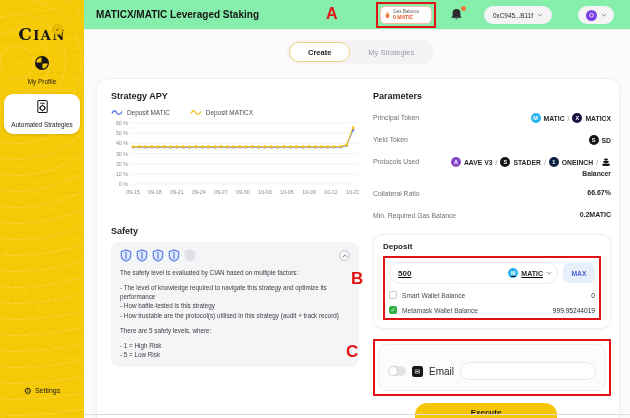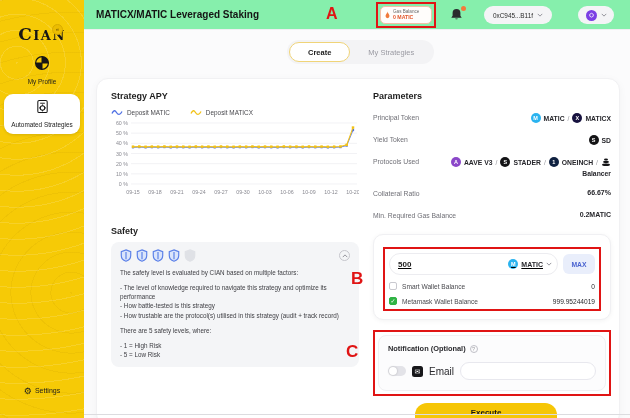--- a/index.html
+++ b/index.html
@@ -420,20 +420,21 @@
           <span class="param-label">Collateral Ratio</span>
           <span class="plain-val">66.67%</span>
         </div>
 
         <div class="param-row">
           <span class="param-label" style="width:110px">Min. Required Gas Balance</span>
           <span class="plain-val">0.2MATIC</span>
         </div>
 
         <div class="dep-card">
+          <div class="dep-title">Deposit</div>
           <div class="redbox">
             <div class="amount-row">
               <div class="amount-input-wrap">
                 <input class="amount-input" type="text" value="500" style="">
                 <span class="token-select">
                   <span class="tok" style="background:#2ab3ef">M</span>
                   <span>MATIC</span>
                   <svg width="6" height="4" viewBox="0 0 8 5">
                     <polyline points="1,1 4,4 7,1" fill="none" stroke="#8a8a92" stroke-width="1.2"></polyline>
                   </svg>
@@ -449,24 +450,20 @@
             <div class="bal-row">
               <span class="cbx checked">✓</span>
               <span class="bal-label">Metamask Wallet Balance</span>
               <span class="bal-val">999.95244019</span>
             </div>
           </div>
         </div>
 
         <div class="notif-redbox">
           <div class="notif-card">
-            <div class="notif-title-row">
-              <span class="notif-title">Notification (Optional)</span>
-              <span class="help-circ">?</span>
-            </div>
             <div class="notif-ctrl-row">
               <span class="toggle">
                   <span class="knob"></span>
                 </span>
               <span class="mail-icon">✉</span>
               <span class="email-lbl">Email</span>
               <input class="email-input" type="text" value="" style="">
             </div>
           </div>
         </div>

